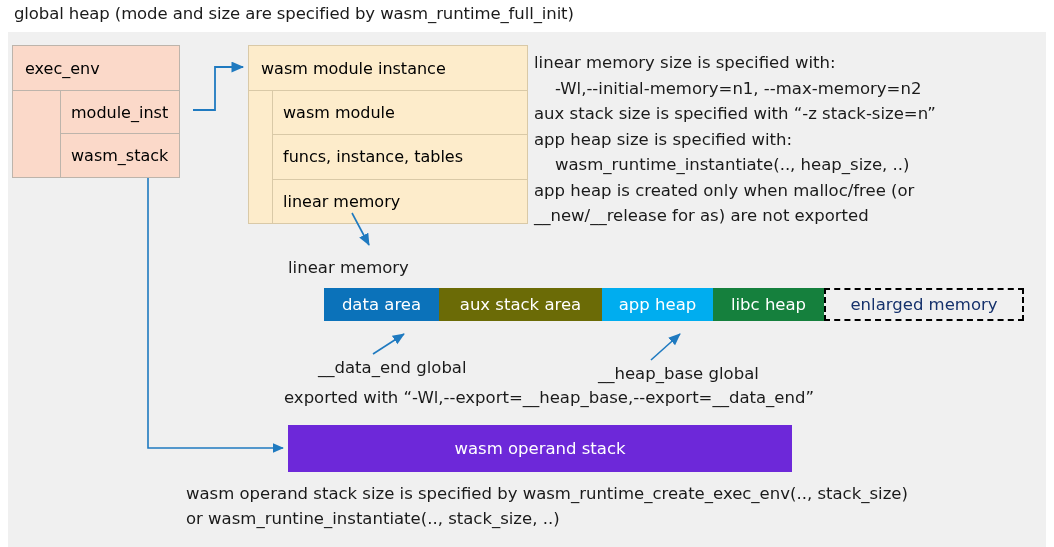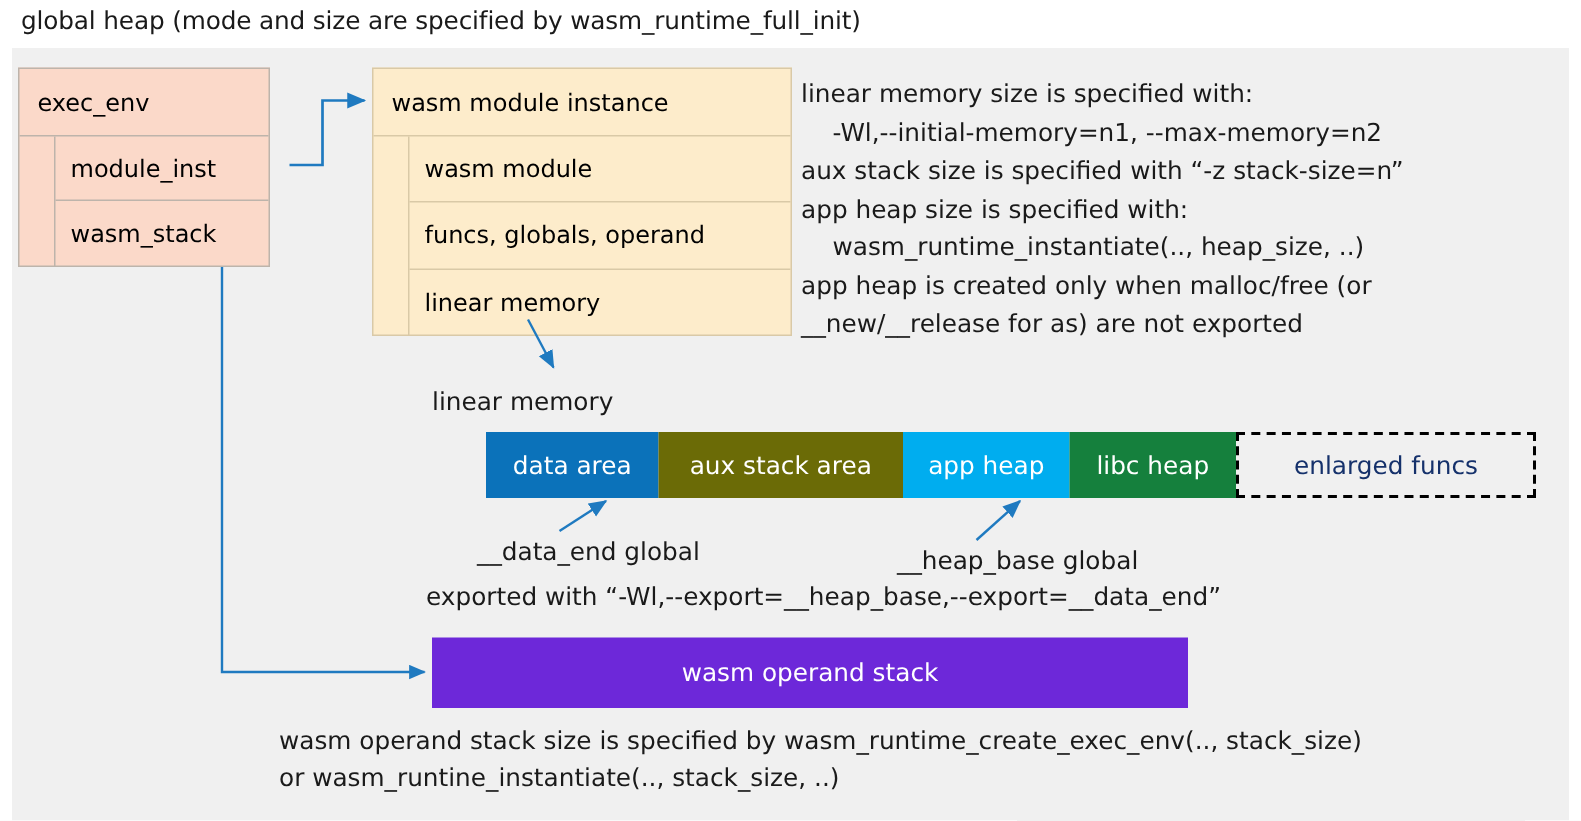--- a/index.html
+++ b/index.html
@@ -46,21 +46,21 @@
     background: #fbd9c9;
   }
   #execenv .hdr {
     height: 45px;
     box-sizing: border-box;
     border-bottom: 1px solid #bdb4ab;
     display: flex; align-items: center;
     padding-left: 12px;
     font-size: 16px; color: #000;
   }
-  #execenv .body { display: flex; height: 87px; }
+  #execenv .body { display: flex; height: 87px; padding-left: 24px; }
   #execenv .gutter {
     width: 24px;
     border-right: 1px solid #bdb4ab;
     box-sizing: border-box;
   }
   #execenv .fields { flex: 1; }
   #execenv .fld {
     height: 43px;
     box-sizing: border-box;
     display: flex; align-items: center;
@@ -114,21 +114,21 @@
 
   
   #lmcap {
     left: 288px; top: 258px;
     font-size: 16.5px; color: #1a1a1a;
   }
 
   
   #membar {
     left: 290px; top: 288px;
-    height: 44px;
+    height: 33px;
     display: flex;
     padding-left: 34px;
   }
   #membar .seg {
     display: flex; align-items: center; justify-content: center;
     font-size: 16.5px;
     color: #ffffff;
     box-sizing: border-box;
     white-space: nowrap;
   }
@@ -192,21 +192,21 @@
       </div>
     </div>
   </div>
 
   <div class="abs" id="wmi">
     <div class="hdr">wasm module instance</div>
     <div class="body">
       <div class="gutter"></div>
       <div class="fields">
         <div class="fld">wasm module</div>
-        <div class="fld">funcs, globals, operand</div>
+        <div class="fld">funcs, instance, tables</div>
         <div class="fld last">linear memory</div>
       </div>
     </div>
   </div>
 
   <div class="abs" id="note">linear memory size is specified with:
     -Wl,--initial-memory=n1, --max-memory=n2
 aux stack size is specified with “-z stack-size=n”
 app heap size is specified with:
     wasm_runtime_instantiate(.., heap_size, ..)
@@ -222,21 +222,21 @@
       <div class="seg" style="width: 163px; background: rgb(107, 107, 6);">
         <span>aux stack area</span>
       </div>
       <div class="seg" style="width: 111px; background: rgb(0, 173, 239);">
         <span>app heap</span>
       </div>
       <div class="seg" style="width: 111px; background: #15803d;">
         <span>libc heap</span>
       </div>
       <div class="seg dashed" style="width: 200px; background: rgb(240, 240, 240);">
-        <span>enlarged funcs</span>
+        <span>enlarged memory</span>
       </div>
     </div>
 
   <div class="abs ptrlabel" id="lbl-dataend">__data_end global</div>
   <div class="abs ptrlabel" id="lbl-heapbase">__heap_base global</div>
   <div class="abs ptrlabel" id="lbl-exported">exported with “-Wl,--export=__heap_base,--export=__data_end”</div>
 
   <div class="abs" id="opstack">wasm operand stack</div>
 
   <div class="abs" id="botnote">wasm operand stack size is specified by wasm_runtime_create_exec_env(.., stack_size)

